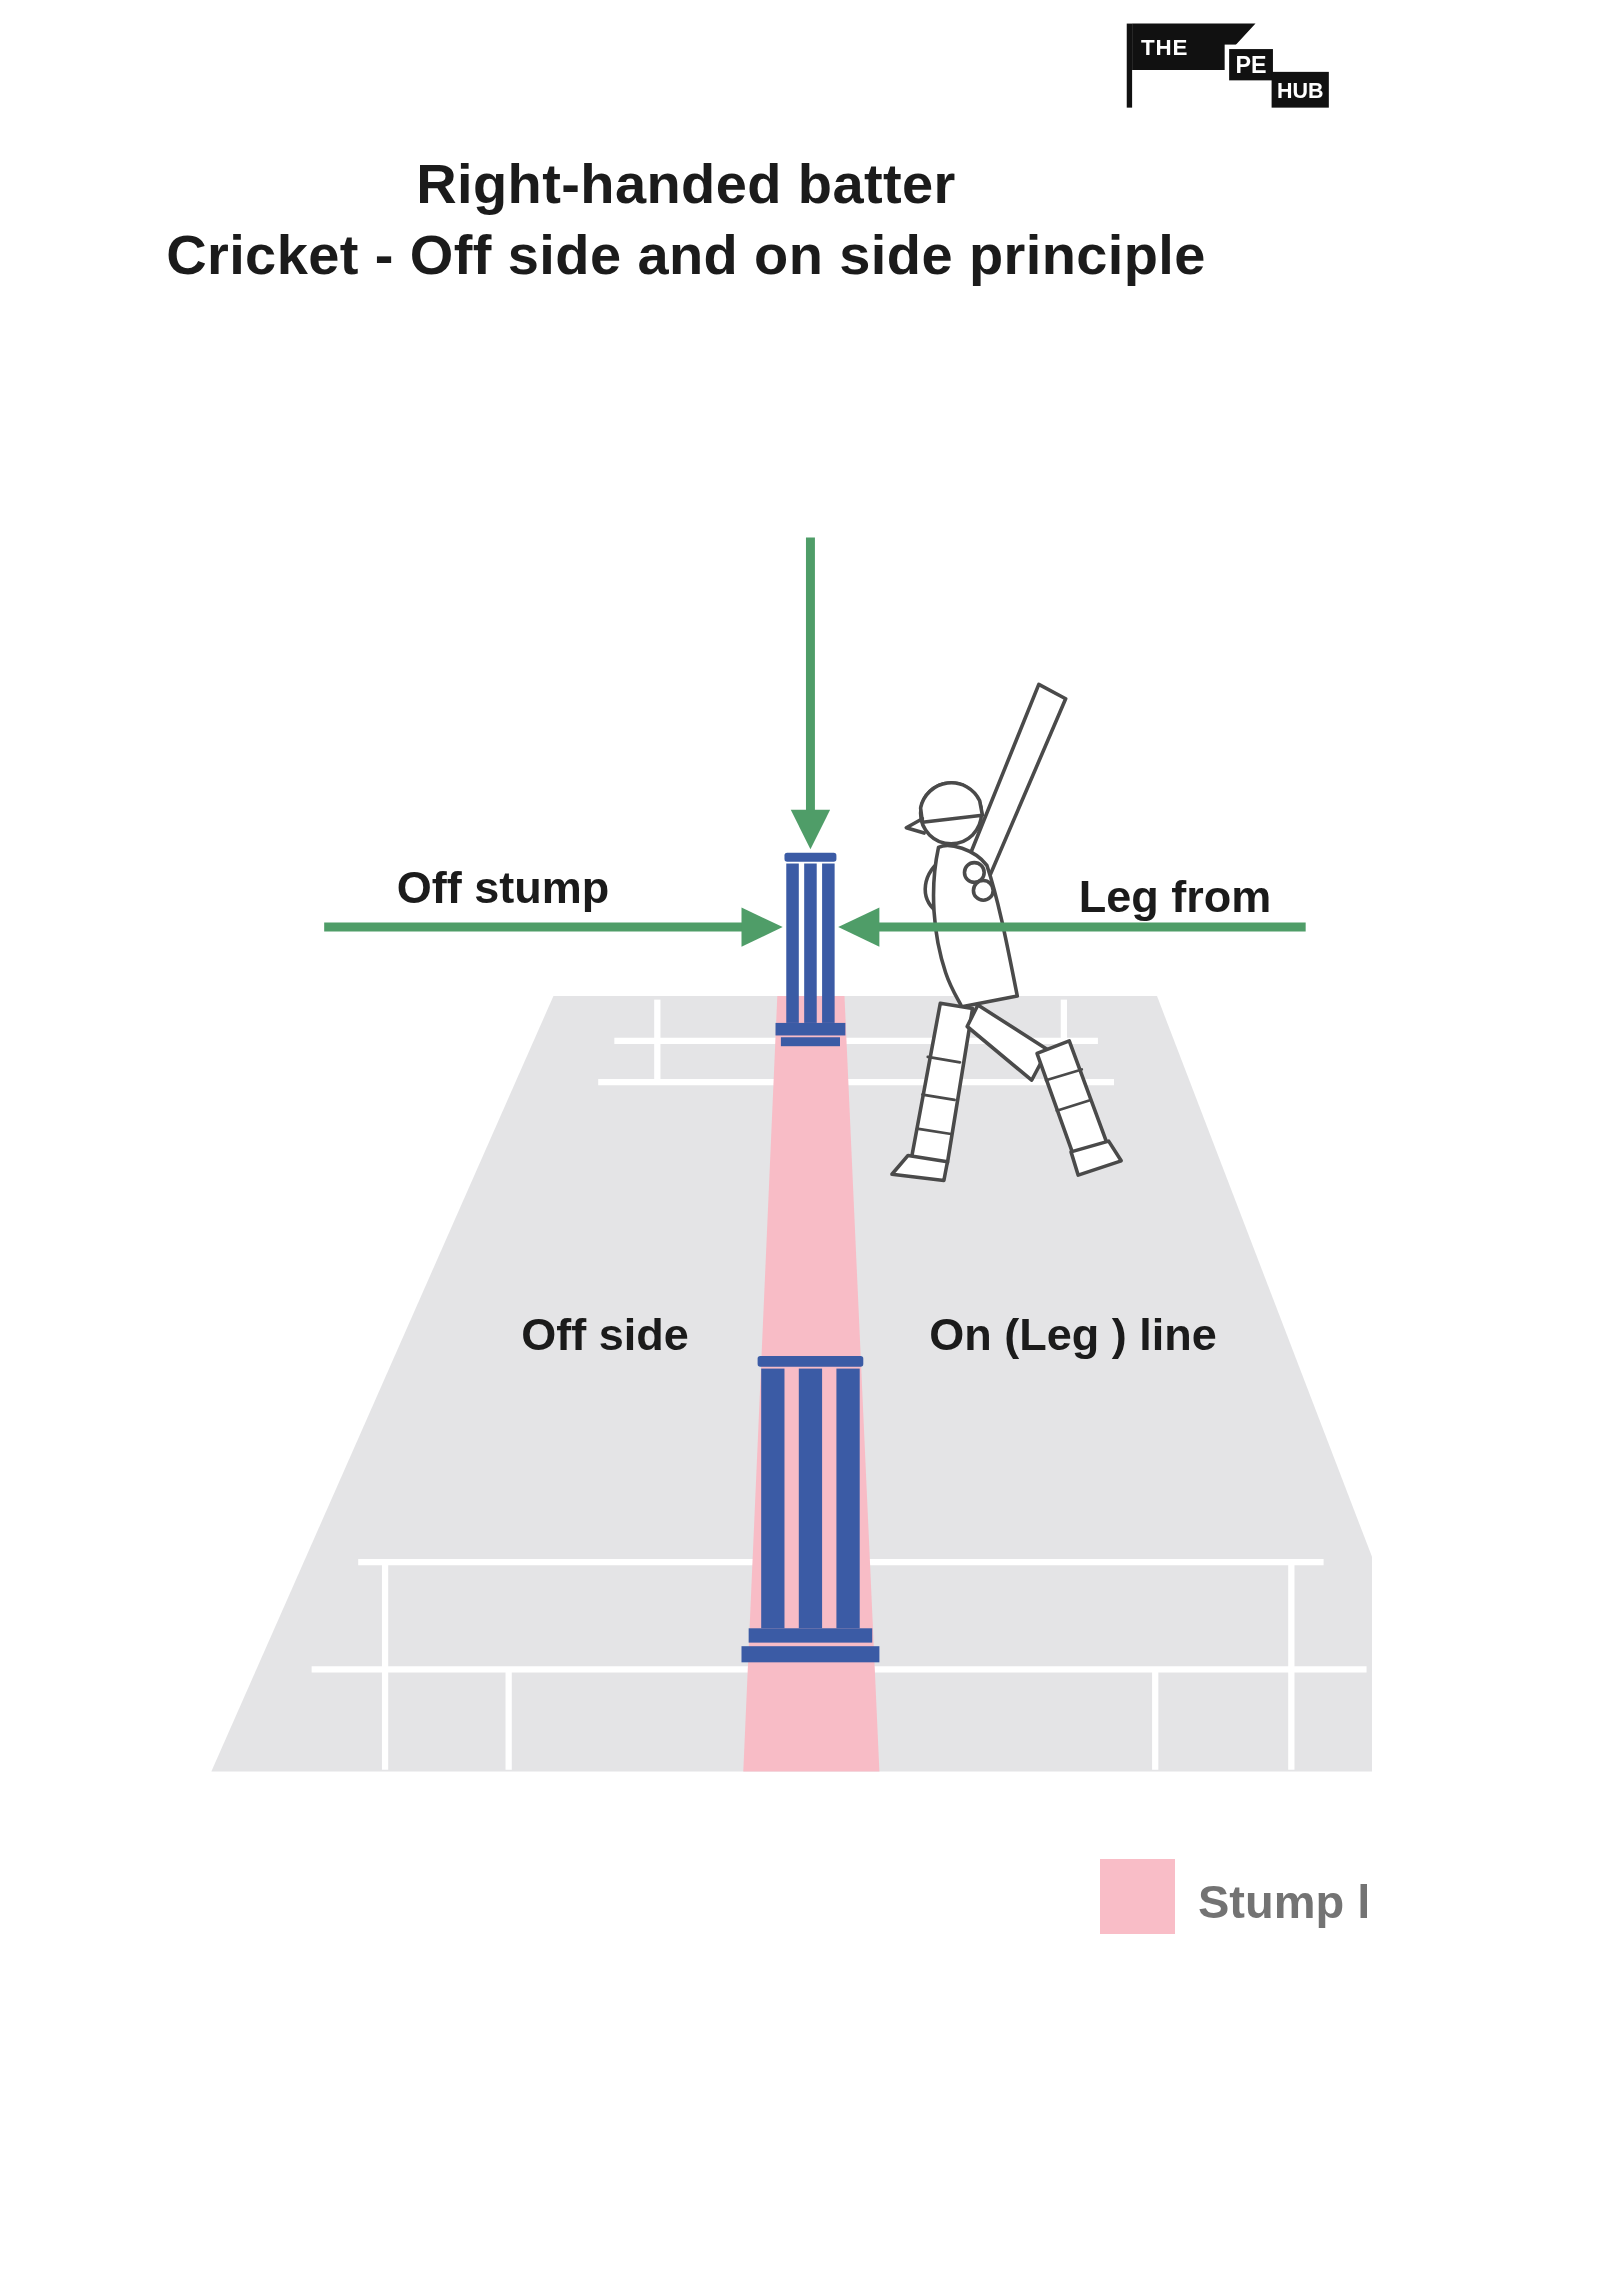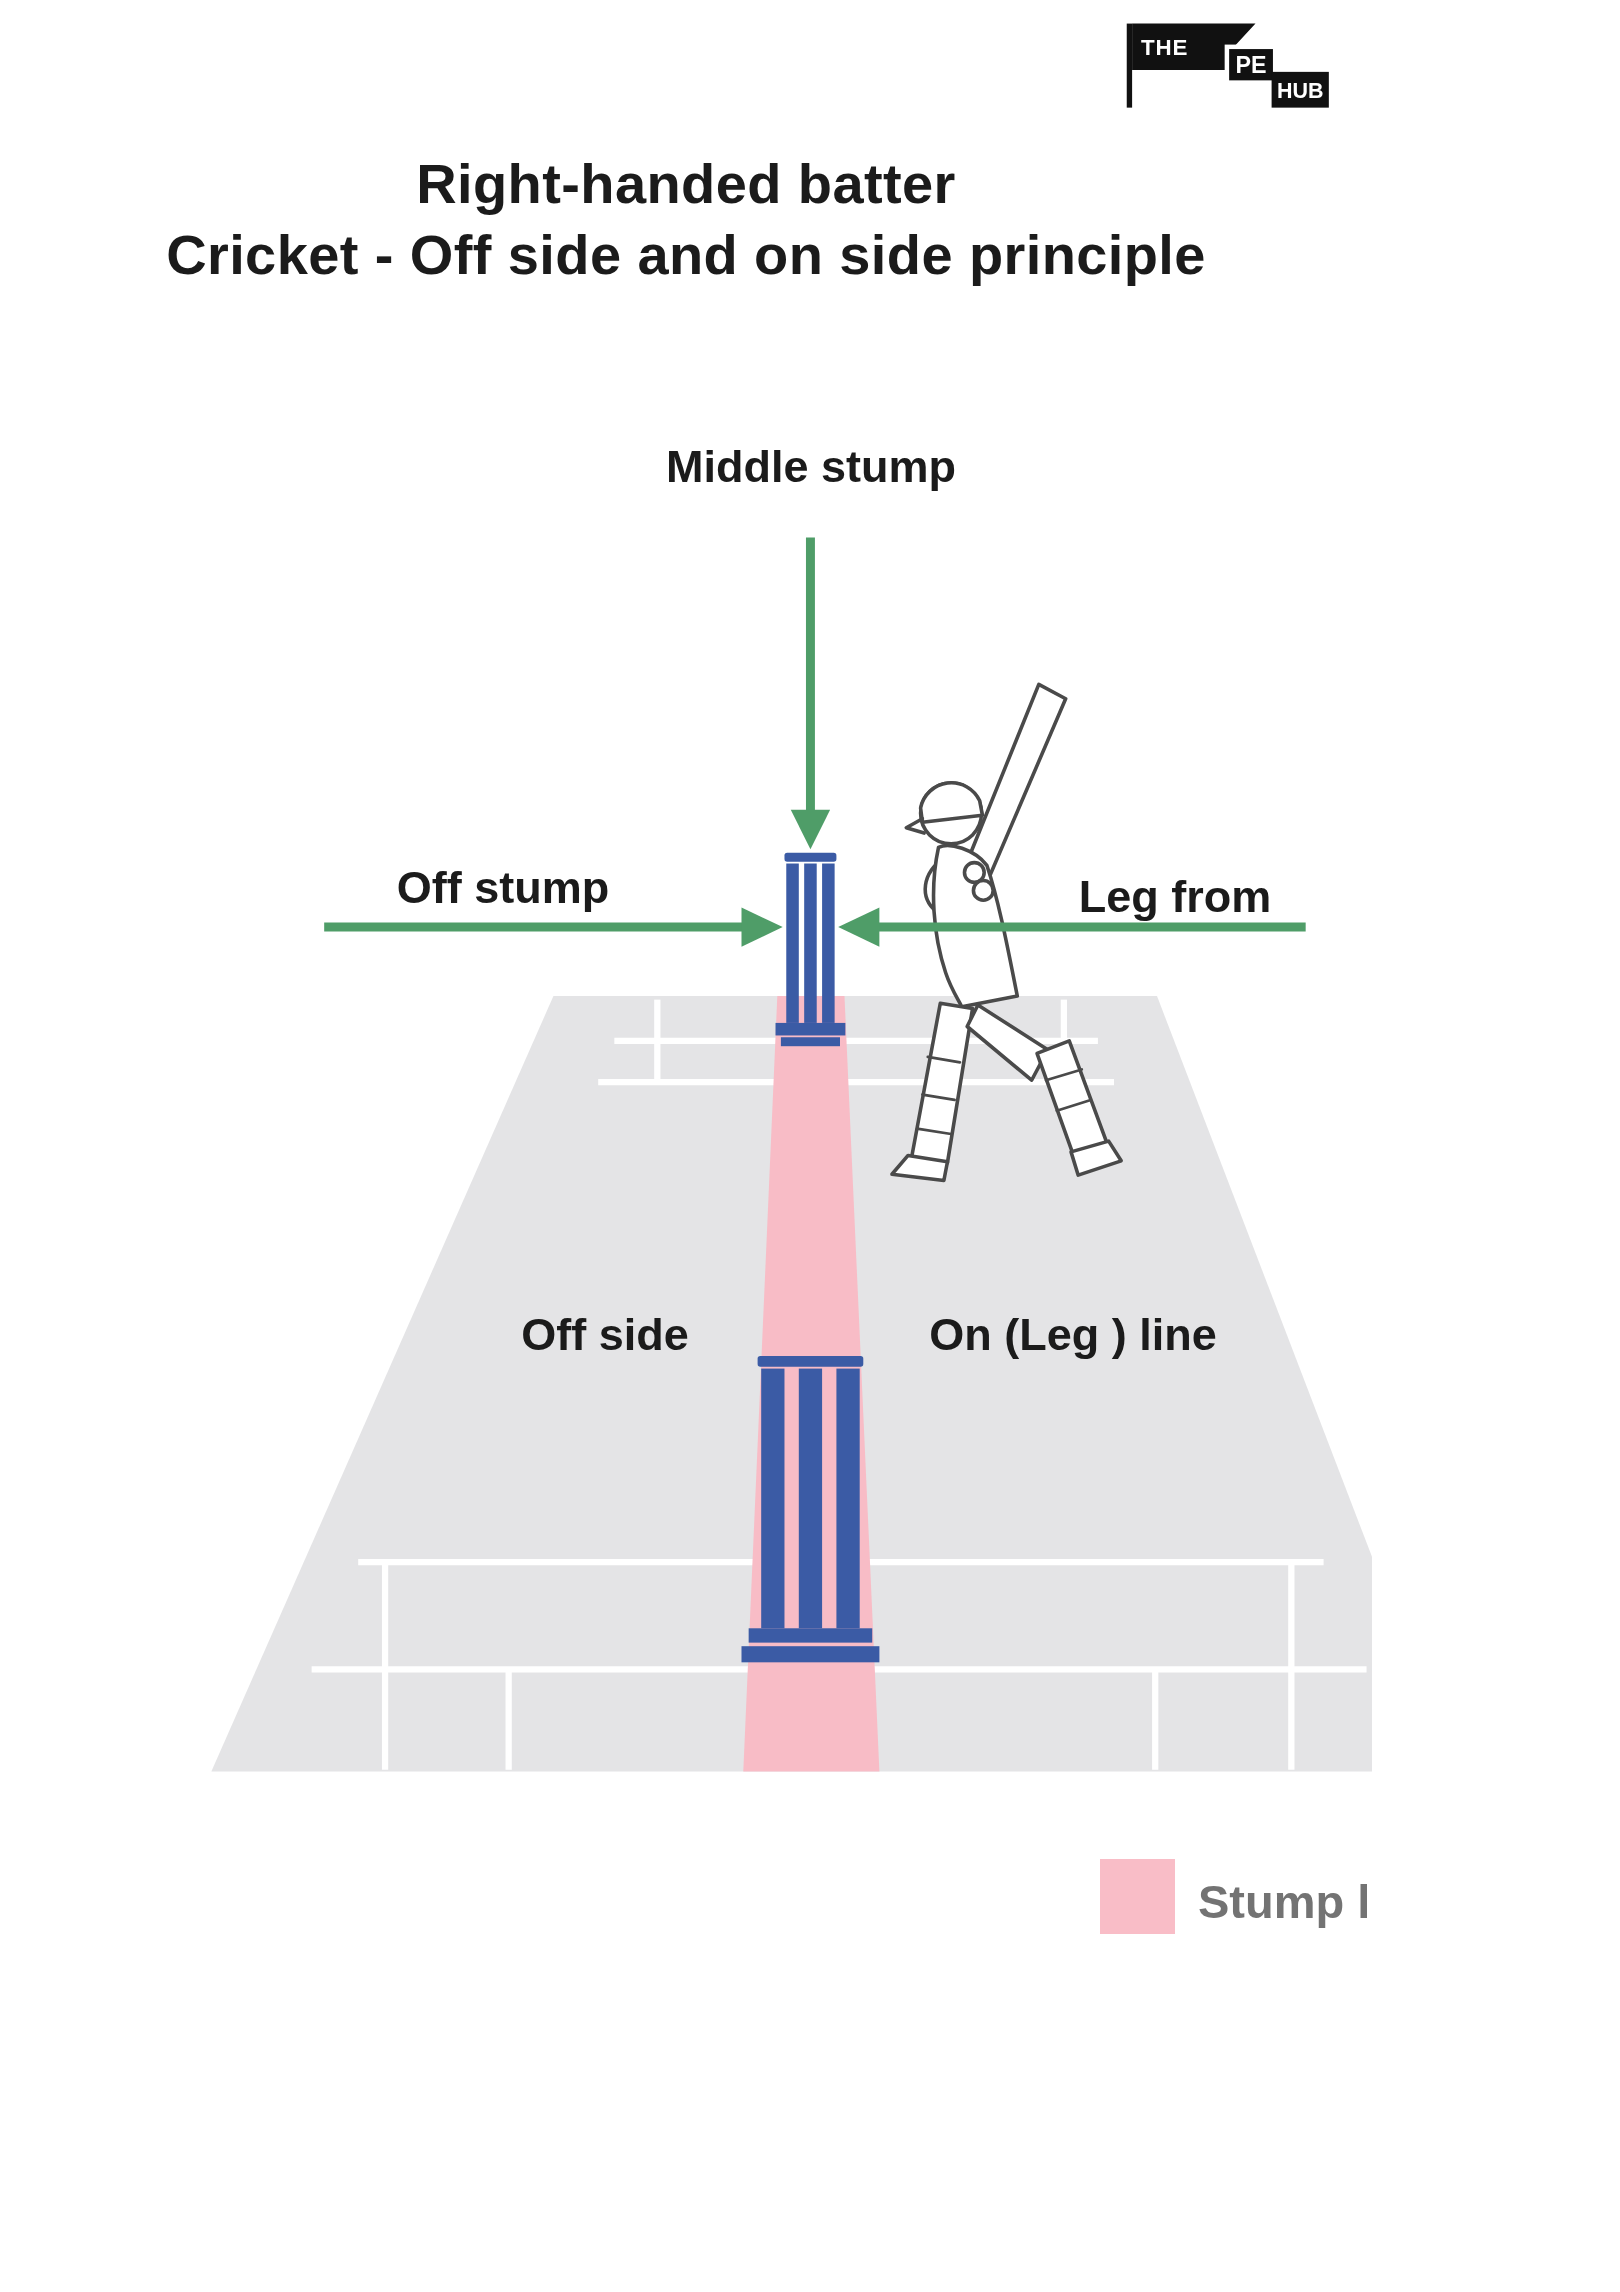--- a/index.html
+++ b/index.html
@@ -133,21 +133,20 @@
     <text x="145" y="59" font-size="26" font-weight="bold" fill="#ffffff" text-anchor="middle">PE</text>
     <rect x="168" y="58" width="64" height="40" fill="#111111"></rect>
     <text x="200" y="87" font-size="24" font-weight="bold" fill="#ffffff" text-anchor="middle">HUB</text>
   </svg>
 
   <div class="title">
     <div>Right-handed batter</div>
     <div>Cricket - Off side and on side principle</div>
   </div>
 
-  <div class="dlabel" id="label-middle">Middle stump</div>
   <div class="dlabel" id="label-offstump">Off stump</div>
   <div class="dlabel" id="label-legstump">Leg from</div>
   <div class="dlabel" id="label-offside">Off side</div>
   <div class="dlabel" id="label-onside">On (Leg ) line</div>
 
   <div class="legend-swatch"></div>
   <div class="legend-label">Stump line</div>
 
 
 </div>

